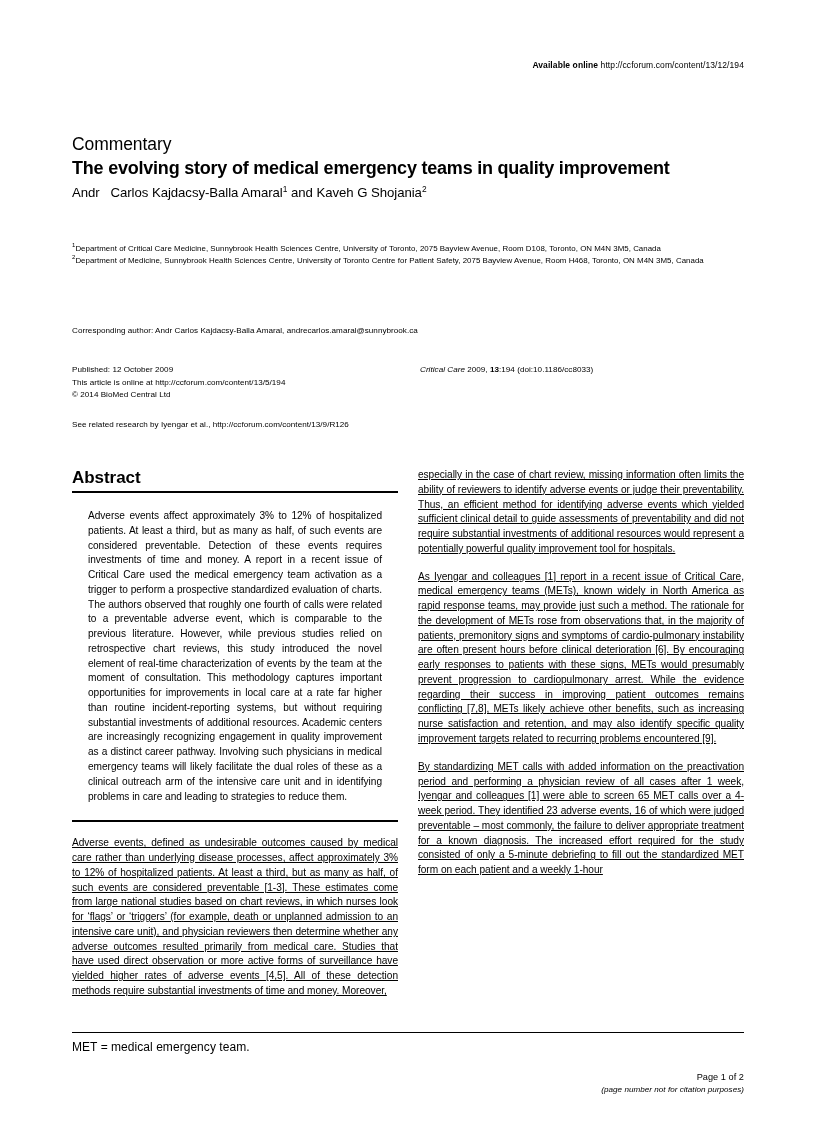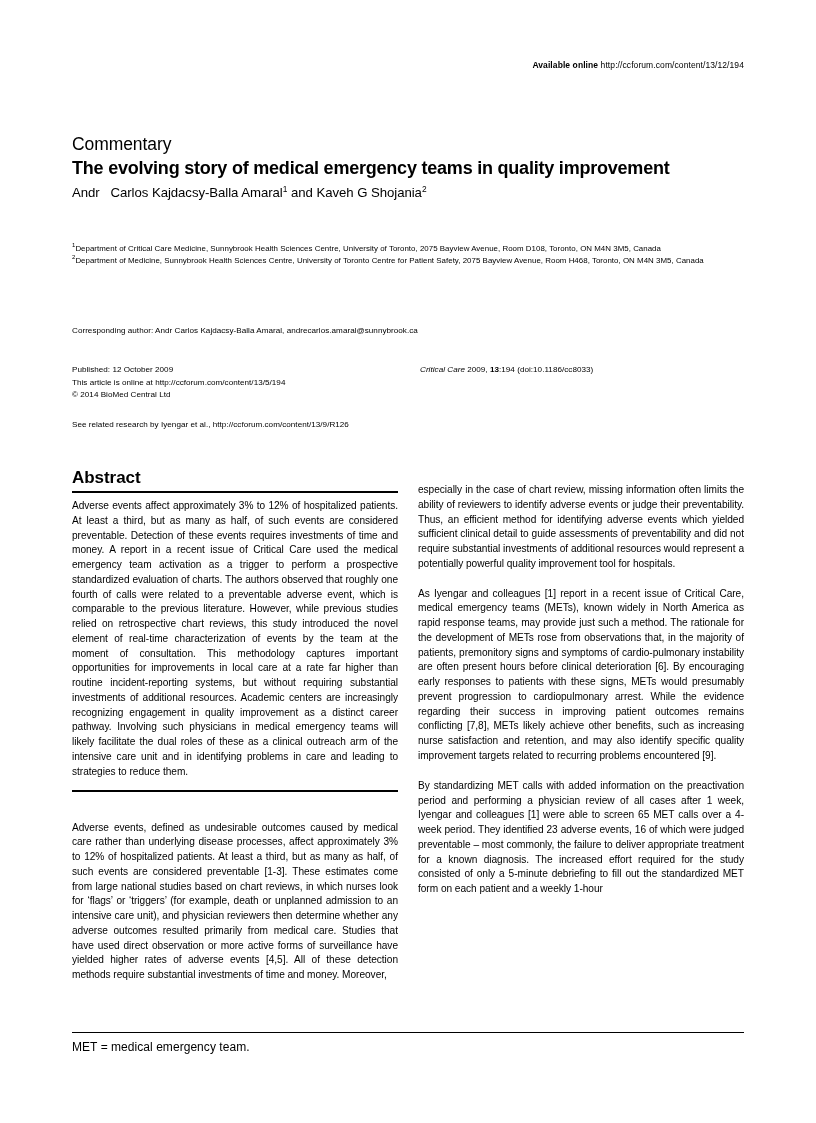--- a/index.html
+++ b/index.html
@@ -150,31 +150,32 @@
     border-top: 2.1px solid #000;
     margin: 3px 0 6px 0;
   }
   .rule-thick-bottom {
     border: 0;
     border-top: 2.1px solid #000;
     margin: 10px 0 0 0;
   }
 
   p.body {
-    margin: 15px 0 13px 0;
+    margin: 0 0 13px 0;
     font-size: 10.15px;
     line-height: 1.455;
     text-align: justify;
     letter-spacing: -0.0035em;
     -webkit-hyphens: none;
     hyphens: none;
+    text-decoration: underline;
   }
   p.body:last-child { margin-bottom: 0; }
   p.abs {
-    margin: 0;
+    margin: 16px;
     font-size: 10.15px;
     line-height: 1.455;
     text-align: justify;
     letter-spacing: -0.0035em;
   }
 
   
   .footnote-rule {
     position: absolute;
     left: 72px;
@@ -262,14 +263,18 @@
       <p class="body">especially in the case of chart review, missing information often limits the ability of reviewers to identify adverse events or judge their preventability. Thus, an efficient method for identifying adverse events which yielded sufficient clinical detail to guide assessments of preventability and did not require substantial investments of additional resources would represent a potentially powerful quality improvement tool for hospitals.</p>
       <p class="body">As Iyengar and colleagues [1] report in a recent issue of Critical Care, medical emergency teams (METs), known widely in North America as rapid response teams, may provide just such a method. The rationale for the development of METs rose from observations that, in the majority of patients, premonitory signs and symptoms of cardio-pulmonary instability are often present hours before clinical deterioration [6]. By encouraging early responses to patients with these signs, METs would presumably prevent progression to cardiopulmonary arrest. While the evidence regarding their success in improving patient outcomes remains conflicting [7,8], METs likely achieve other benefits, such as increasing nurse satisfaction and retention, and may also identify specific quality improvement targets related to recurring problems encountered [9].</p>
       <p class="body">By standardizing MET calls with added information on the preactivation period and performing a physician review of all cases after 1 week, Iyengar and colleagues [1] were able to screen 65 MET calls over a 4-week period. They identified 23 adverse events, 16 of which were judged preventable – most commonly, the failure to deliver appropriate treatment for a known diagnosis. The increased effort required for the study consisted of only a 5-minute debriefing to fill out the standardized MET form on each patient and a weekly 1-hour</p>
     </div>
 
   </div>
 
   <hr class="footnote-rule">
   <div class="footnote">MET = medical emergency team.</div>
 
+  <div class="page-footer">
+    <p class="page-number">Page 1 of 2</p>
+    <p class="citation-note">(page number not for citation purposes)</p>
+  </div>
 
 </div>
 
 </body></html>

